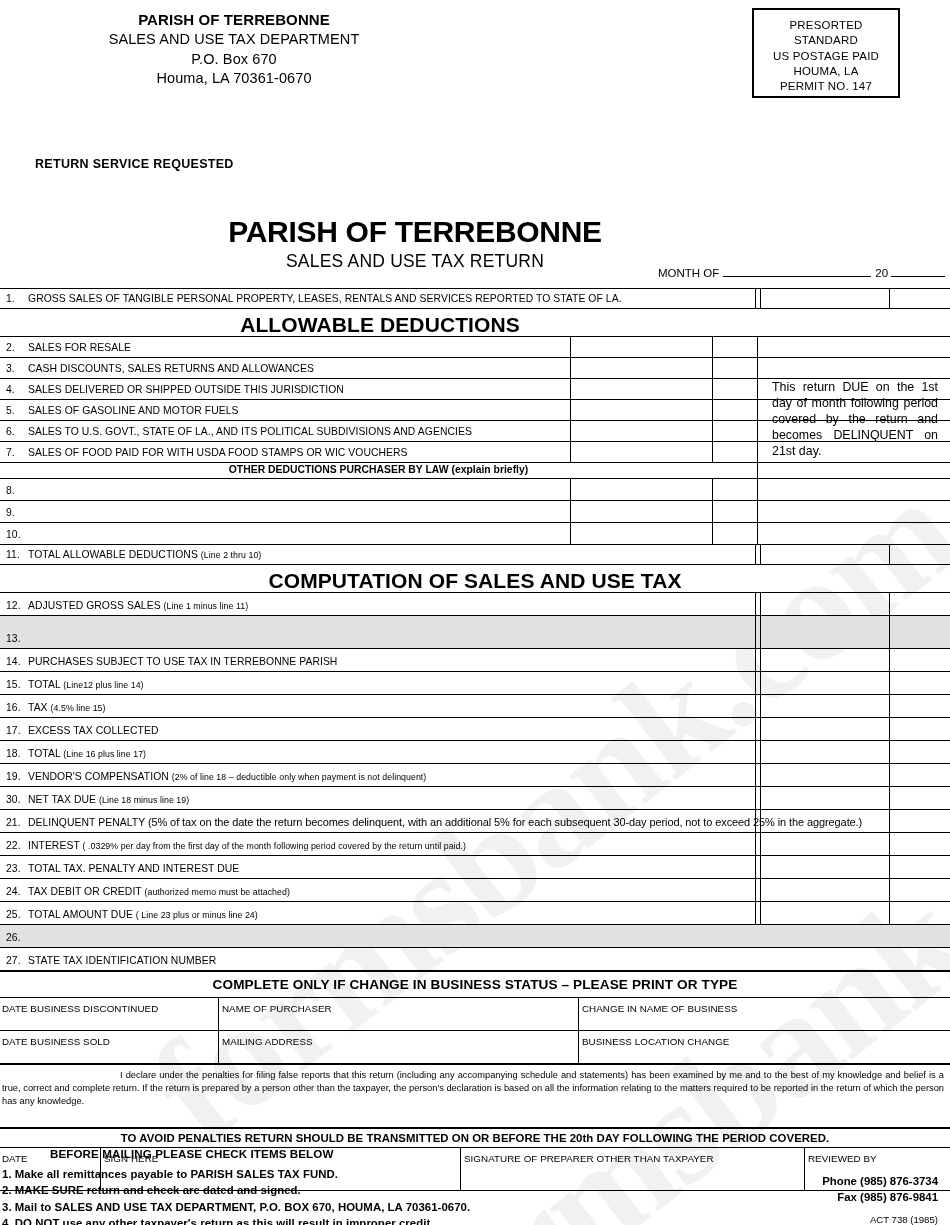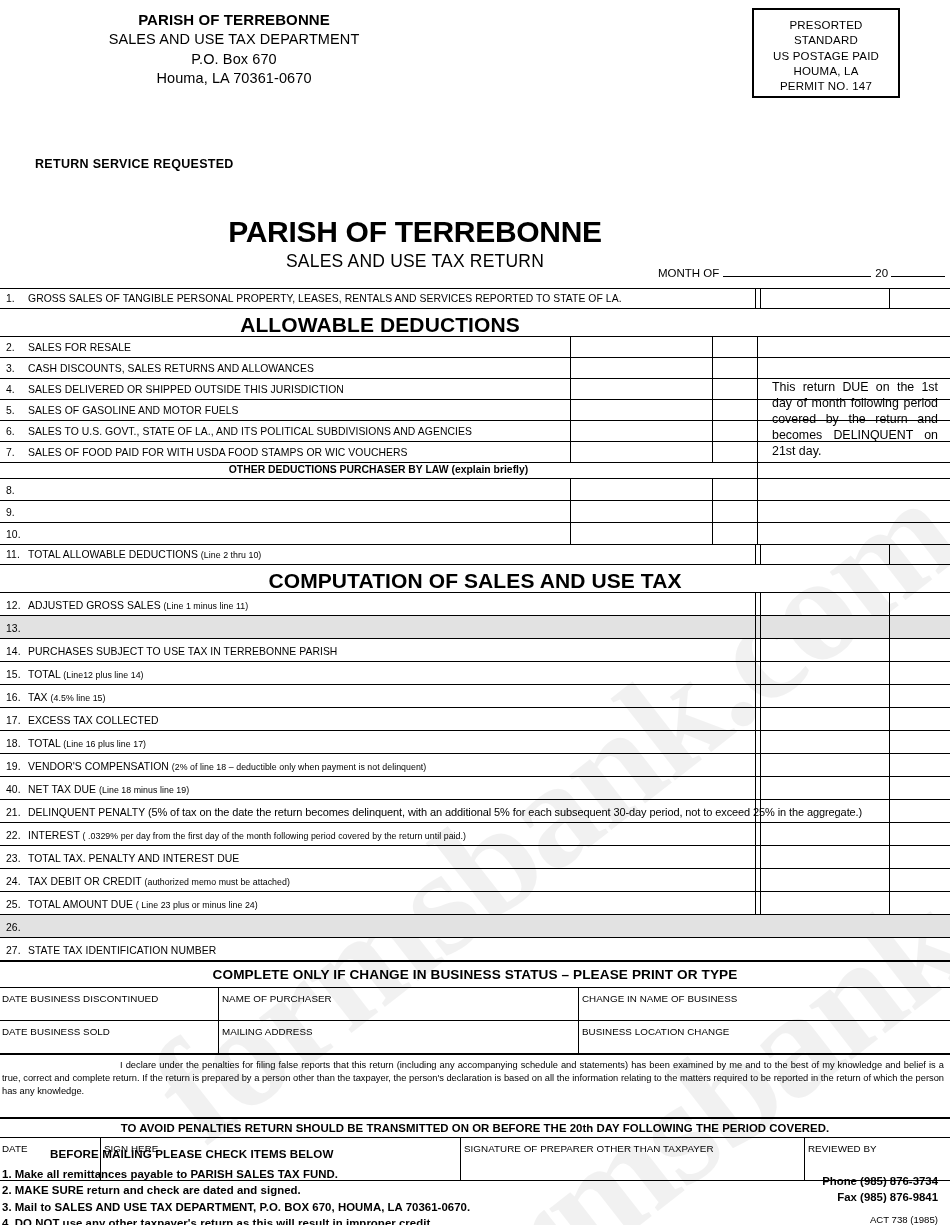--- a/index.html
+++ b/index.html
@@ -367,21 +367,21 @@
   <div class="row" style="height:28px;">
     <div class="section-head" style="width:950px;">COMPUTATION OF SALES AND USE TAX</div>
   </div>
 
   <div class="row" style="height:23px;">
     <div class="row-label"><span class="num">12.</span><span>ADJUSTED GROSS SALES </span><span class="fine">(Line 1 minus line 11)</span></div>
     <div class="vline" style="left:755px;"></div>
     <div class="vline" style="left:760px;"></div>
     <div class="vline" style="left:889px;"></div>
   </div>
-  <div class="row thin shaded" style="height:23px;">
+  <div class="row thin shaded" style="height:33px;">
     <div class="row-label"><span class="num">13.</span></div>
     <div class="vline" style="left:755px;"></div>
     <div class="vline" style="left:760px;"></div>
     <div class="vline" style="left:889px;"></div>
   </div>
   <div class="row thin" style="height:23px;">
     <div class="row-label"><span class="num">14.</span><span>PURCHASES SUBJECT TO USE TAX IN TERREBONNE PARISH</span></div>
     <div class="vline" style="left:755px;"></div>
     <div class="vline" style="left:760px;"></div>
     <div class="vline" style="left:889px;"></div>
@@ -410,21 +410,21 @@
     <div class="vline" style="left:760px;"></div>
     <div class="vline" style="left:889px;"></div>
   </div>
   <div class="row thin" style="height:23px;">
     <div class="row-label"><span class="num">19.</span><span>VENDOR'S COMPENSATION </span><span class="fine">(2% of line 18 – deductible only when payment is not delinquent)</span></div>
     <div class="vline" style="left:755px;"></div>
     <div class="vline" style="left:760px;"></div>
     <div class="vline" style="left:889px;"></div>
   </div>
   <div class="row thin" style="height:23px;">
-    <div class="row-label"><span class="num">40.</span><span>NET TAX DUE </span><span class="fine">(Line 18 minus line 19)</span></div>
+    <div class="row-label"><span class="num">30.</span><span>NET TAX DUE </span><span class="fine">(Line 18 minus line 19)</span></div>
     <div class="vline" style="left:755px;"></div>
     <div class="vline" style="left:760px;"></div>
     <div class="vline" style="left:889px;"></div>
   </div>
   <div class="row thin" style="height:23px;">
     <div class="row-label"><span class="num">21.</span><span>DELINQUENT PENALTY </span><span class="tiny">(5% of tax on the date the return becomes delinquent, with an additional 5% for each subsequent 30-day period, not to exceed 25% in the aggregate.)</span></div>
     <div class="vline" style="left:755px;"></div>
     <div class="vline" style="left:760px;"></div>
     <div class="vline" style="left:889px;"></div>
   </div>

